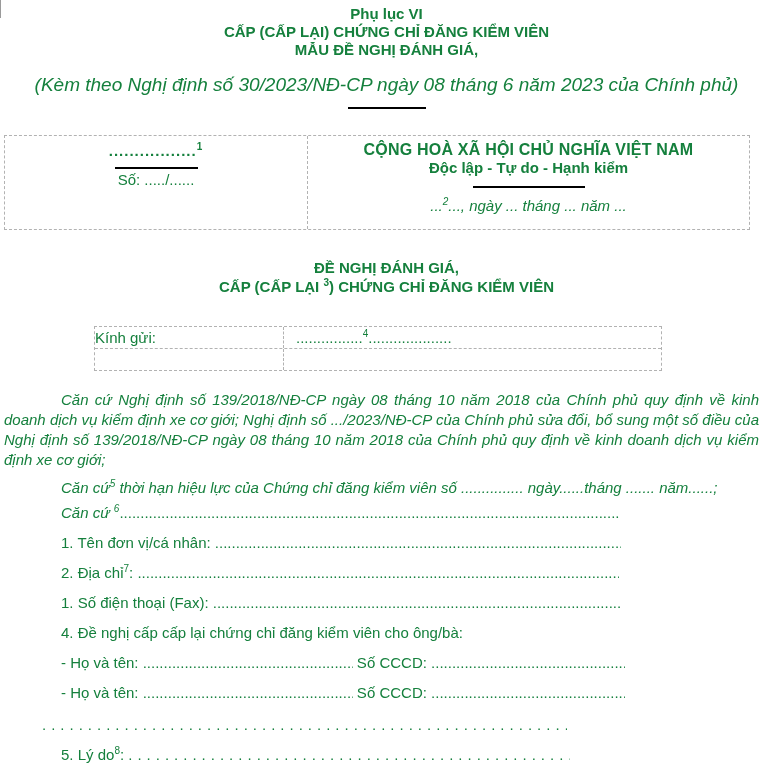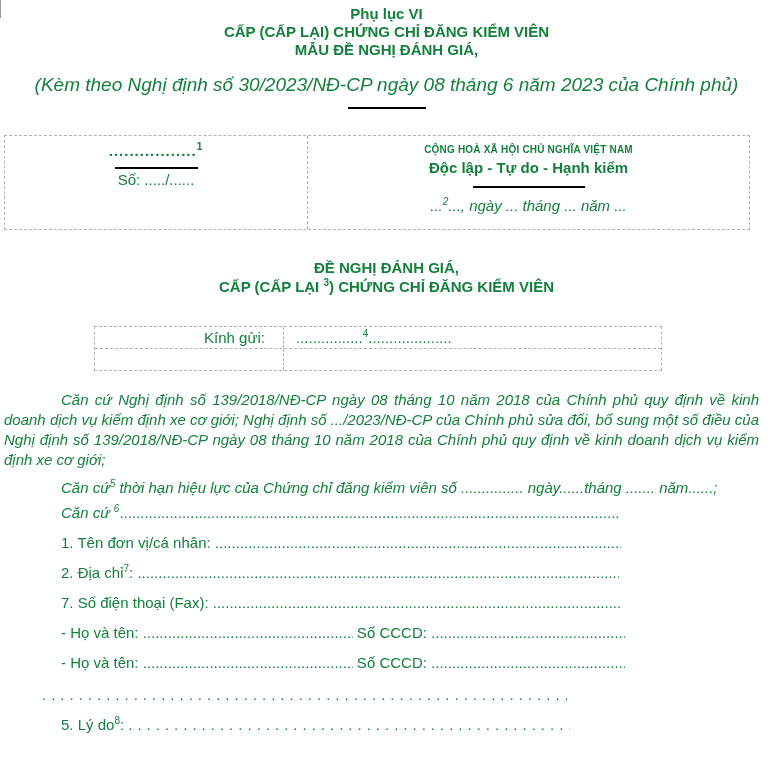--- a/index.html
+++ b/index.html
@@ -29,38 +29,38 @@
     border:1px dashed #b2b2b2;box-sizing:border-box;
   }
   .org-left{
     width:303px;border-right:1px dashed #b2b2b2;box-sizing:border-box;
     text-align:center;padding:7px 0 14px 0;
   }
   .org-dots{font-weight:bold;letter-spacing:1px;line-height:16px;}
   .line-sm{width:83px;height:2px;background:#000;margin:8px auto 0 auto;}
   .org-so{margin-top:2px;line-height:18px;}
   .org-right{flex:1;text-align:center;padding:5px 0 14px 0;}
-  .national{font-weight:bold;font-size:10px;line-height:18px;letter-spacing:0.2px;}
+  .national{font-weight:bold;font-size:16px;line-height:18px;letter-spacing:0.2px;}
   .motto{font-weight:bold;font-size:15px;line-height:18px;}
   .line-md{width:112px;height:2px;background:#000;margin:9px auto 0 auto;}
   .date-line{margin-top:9px;font-style:italic;line-height:18px;}
 
   
   .doc-title{margin-top:28px;font-weight:bold;line-height:19px;font-size:15px;}
 
   
   .kg-table{
     margin:30px 0 0 94px;width:568px;
     border:1px dashed #b2b2b2;box-sizing:border-box;
   }
   .kg-row{display:flex;height:21px;}
   .kg-row + .kg-row{border-top:1px dashed #b2b2b2;}
   .kg-left{
     width:189px;border-right:1px dashed #b2b2b2;box-sizing:border-box;
-    text-align:right;padding-right:18px;line-height:21px;white-space:pre;
+    text-align:left;padding-right:18px;line-height:21px;white-space:pre;
   }
   .kg-right{flex:1;padding-left:12px;line-height:21px;white-space:nowrap;overflow:hidden;}
 
   
   .bodytext{margin-top:19px;}
   .para{
     margin:0 14px 0 4px;text-align:justify;font-style:italic;
     text-indent:57px;line-height:20px;font-size:15px;
   }
   .para.p2{margin-top:8px;}
@@ -128,22 +128,23 @@
   <div class="bodytext">
     <p class="para">Căn cứ Nghị định số 139/2018/NĐ-CP ngày 08 tháng 10 năm 2018 của Chính phủ quy định về kinh doanh dịch vụ kiểm định xe cơ giới; Nghị định số .../2023/NĐ-CP của Chính phủ sửa đổi, bổ sung một số điều của Nghị định số 139/2018/NĐ-CP ngày 08 tháng 10 năm 2018 của Chính phủ quy định về kinh doanh dịch vụ kiểm định xe cơ giới;</p>
     <p class="para p2"><span>Căn cứ</span><sup class="fn">5</sup><span> thời hạn hiệu lực của Chứng chỉ đăng kiểm viên số ............... ngày......tháng ....... năm......;</span></p>
 
     <div class="dline ml61 w559"><span class="lbl ital">Căn cứ </span><sup class="fn ital">6</sup><span class="dotfill">........................................................................................................................................................................................</span></div>
 
     <div class="dline ml61 w560"><span class="lbl">1. Tên đơn vị/cá nhân: </span><span class="dotfill">........................................................................................................................................................................................</span></div>
 
     <div class="dline ml61 w558"><span class="lbl">2. Địa chỉ</span><sup class="fn">7</sup><span class="lbl">: </span><span class="dotfill">........................................................................................................................................................................................</span></div>
 
-    <div class="dline ml61 w559"><span class="lbl">7. Số điện thoại (Fax): </span><span class="dotfill">........................................................................................................................................................................................</span></div>
+    <div class="dline ml61 w559"><span class="lbl">1. Số điện thoại (Fax): </span><span class="dotfill">........................................................................................................................................................................................</span></div>
 
+    <div class="dline ml61"><span class="lbl">4. Đề nghị cấp cấp lại chứng chỉ đăng kiểm viên cho ông/bà:</span></div>
 
     <div class="dline ml61 w564"><span class="lbl">- Họ và tên: </span><span class="dotfill w210">........................................................................................................................................................................................</span><span class="lbl"> Số CCCD: </span><span class="dotfill">........................................................................................................................................................................................</span></div>
 
     <div class="dline ml61 w564"><span class="lbl">- Họ và tên: </span><span class="dotfill w210">........................................................................................................................................................................................</span><span class="lbl"> Số CCCD: </span><span class="dotfill">........................................................................................................................................................................................</span></div>
 
     <div class="dline ml42 w525 gap-top"><span class="dotfill coarse">................................................................................</span></div>
 
     <div class="dline ml61 w509"><span class="lbl">5. Lý do</span><sup class="fn">8</sup><span class="lbl">: </span><span class="dotfill coarse">................................................................................</span></div>
   </div>
 </div>

